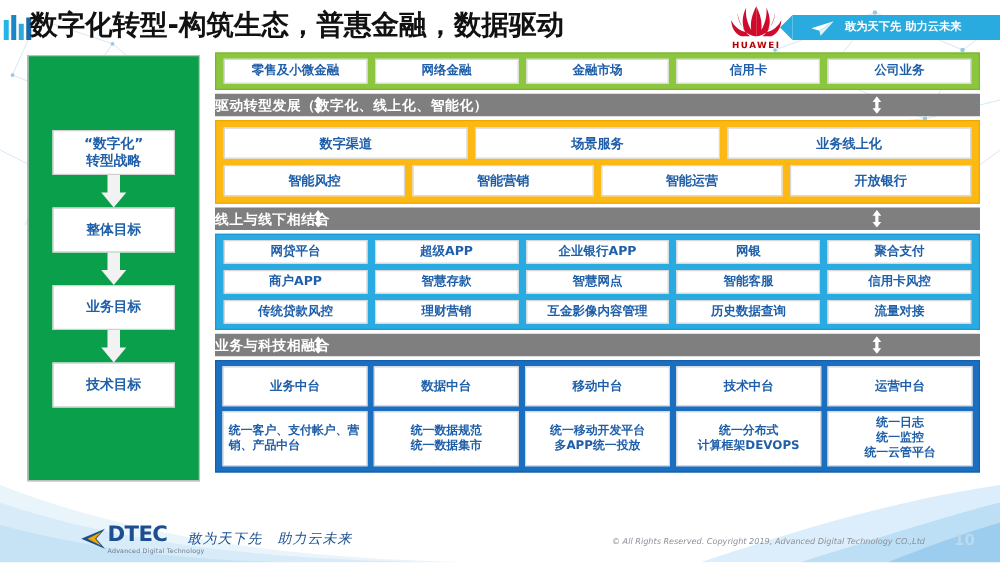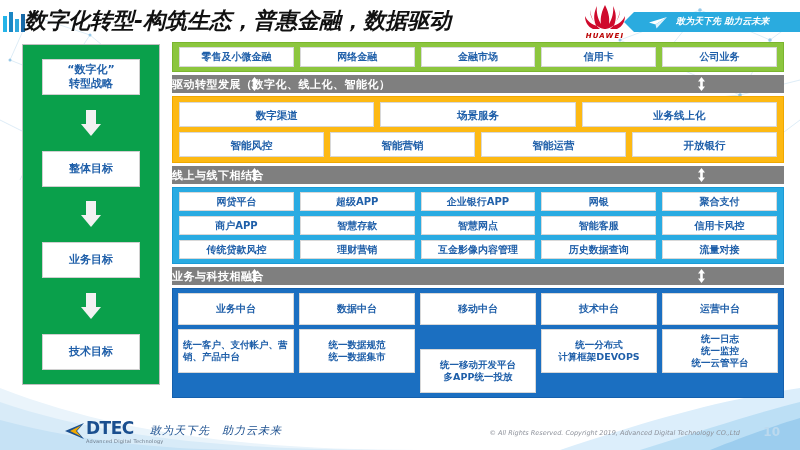--- a/index.html
+++ b/index.html
@@ -7,21 +7,21 @@
     width:800px;height:450px;overflow:hidden;position:relative;
     background:#ffffff;
     font-family:"DejaVu Sans","Liberation Sans",sans-serif;
     -webkit-font-smoothing:antialiased;
   }
   
   .bg-net{position:absolute;inset:0;z-index:0;pointer-events:none;}
   .bg-swoosh{position:absolute;left:0;bottom:0;width:800px;height:70px;z-index:0;pointer-events:none;}
 
   
-  .header{position:absolute;left:0;top:0;width:644px;height:42px;z-index:5;font-style:italic;}
+  .header{position:absolute;left:0;top:0;width:644px;height:42px;z-index:5;}
   .hdr-bars{position:absolute;left:3px;top:12px;display:flex;gap:2px;align-items:flex-end;}
   .hdr-bars i{display:block;width:4px;background:#1b9ad6;}
   .hdr-bars i:nth-child(1){height:16px;background:#25b4e8;}
   .hdr-bars i:nth-child(2){height:20px;background:#1b86c4;}
   .hdr-bars i:nth-child(3){height:13px;background:#2fa8dd;}
   .hdr-bars i:nth-child(4){height:18px;background:#1769a8;}
   .page-title{
     position:absolute;left:24px;top:7px;
     font-size:22px;font-weight:bold;color:#111;letter-spacing:0px;
     white-space:nowrap;line-height:28px;
@@ -33,21 +33,21 @@
     border-bottom:10px solid transparent;border-right:10px solid #2aabdf;}
   .ribbon-txt{position:absolute;left:42px;top:3px;color:#fff;font-size:9px;font-weight:bold;white-space:nowrap;}
   .ribbon-plane{position:absolute;left:14px;top:4px;}
 
   
   .stage{position:absolute;left:0;top:42px;width:800px;height:370px;z-index:4;}
 
   
   .sidebar{position:absolute;left:22px;top:2px;width:138px;height:341px;background:#0aa04b;
     border:1px solid #bfbfbf;box-sizing:border-box;display:flex;flex-direction:column;
-    align-items:center;justify-content:space-between;padding:14px 0 14px 0;}
+    align-items:center;justify-content:center;padding:14px 0 14px 0;}
   .side-box{width:98px;min-height:36px;background:#fff;border:1px solid #d0d0d0;
     display:flex;align-items:center;justify-content:center;text-align:center;
     color:#1f5fa9;font-size:11px;font-weight:bold;line-height:14px;box-sizing:border-box;padding:3px 2px;}
   .side-arrow{width:20px;height:26px;position:relative;}
   .side-arrow:before{content:"";position:absolute;left:5px;top:0;width:10px;height:15px;background:#f2f2f2;}
   .side-arrow:after{content:"";position:absolute;left:0;top:14px;border-left:10px solid transparent;
     border-right:10px solid transparent;border-top:12px solid #f2f2f2;}
 
   
   .right{position:absolute;left:172px;top:0;width:612px;}
@@ -271,21 +271,21 @@
           <div class="navy-head">业务中台</div>
           <div class="navy-body left">统一客户、支付帐户、营销、产品中台</div>
         </div>
         <div class="navy-col">
           <div class="navy-head">数据中台</div>
           <div class="navy-body" style="white-space: pre-line;">统一数据规范
 统一数据集市</div>
         </div>
         <div class="navy-col">
           <div class="navy-head">移动中台</div>
-          <div class="navy-body" style="white-space: pre-line; margin-top: 20px;">统一移动开发平台
+          <div class="navy-body" style="white-space: pre-line;">统一移动开发平台
 多APP统一投放</div>
         </div>
         <div class="navy-col">
           <div class="navy-head">技术中台</div>
           <div class="navy-body" style="white-space: pre-line;">统一分布式
 计算框架DEVOPS</div>
         </div>
         <div class="navy-col">
           <div class="navy-head">运营中台</div>
           <div class="navy-body" style="white-space: pre-line;">统一日志

